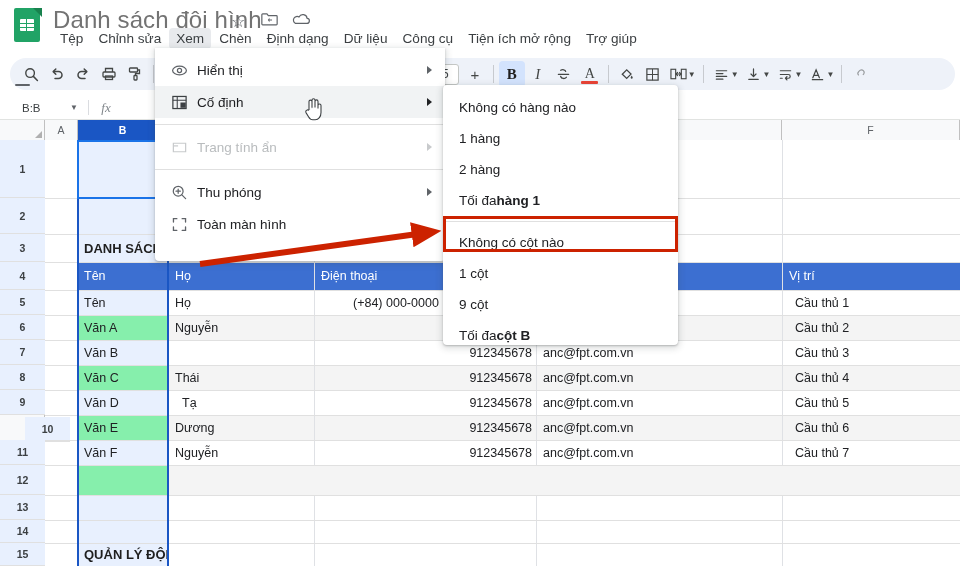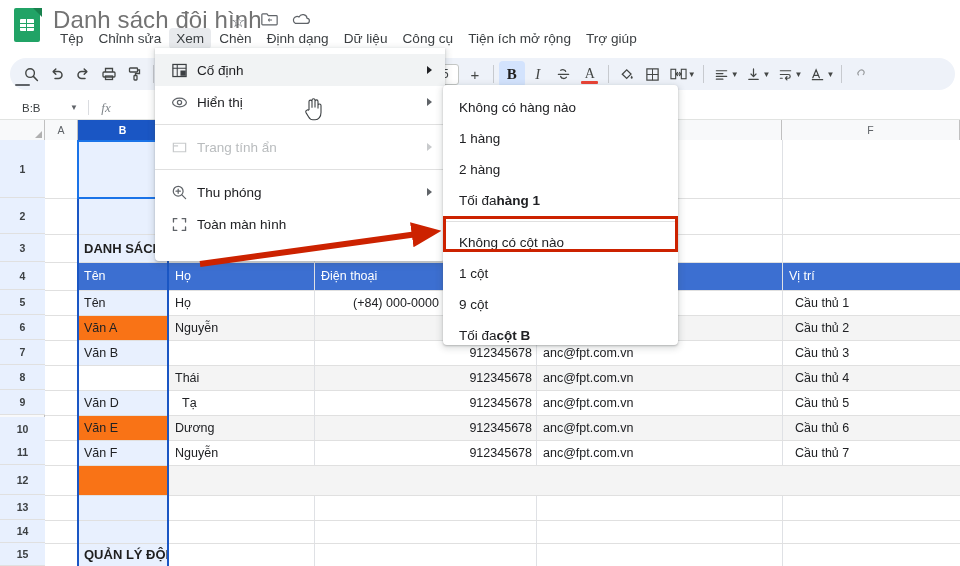--- a/index.html
+++ b/index.html
@@ -91,21 +91,21 @@
              font-size:10.5px; color:#5f6368; display:flex; align-items:center; justify-content:center;
              cursor:pointer; }
   .rowcell.hl { background:#e8f0fe; color:#3c4043; font-weight:bold; }
 
   #cells { position:absolute; left:45px; top:20px; width:915px; height:426px; }
   .cell { position:absolute; overflow:hidden; display:flex; align-items:center;
           font-size:12.5px; color:#202124; padding:0 6px; white-space:nowrap; }
   .cell.hdr { background:#3c6fd1; color:#fff; }
   .cell.alt { background:#f4f4f4; }
   .cell.bsel { background:#e8f0fe; }
-  .cell.bsel2 { background:#f97316; }
+  .cell.bsel2 { background:#86efac; }
   .cell.big { font-size:13px; font-weight:bold; color:#1f1f1f; }
   .cell.right { justify-content:flex-end; }
   .gline-h { position:absolute; height:1px; background:#e0e0e0; }
   .gline-v { position:absolute; width:1px; background:#dfe1e5; }
 
   
   .bsel-border-l { position:absolute; width:2px; background:#1a56c4; }
   .bsel-border-r { position:absolute; width:2px; background:#1a56c4; }
   .active-cell-box { position:absolute; border:2px solid #1a73e8; }
 
@@ -331,21 +331,21 @@
   <div id="rowhead">
     <div class="rowcell hl" style="top:0px;   height:58px;">1</div>
     <div class="rowcell hl" style="top:58px;  height:36px;">2</div>
     <div class="rowcell hl" style="top:94px;  height:28px;">3</div>
     <div class="rowcell hl" style="top:122px; height:28px;">4</div>
     <div class="rowcell hl" style="top:150px; height:25px;">5</div>
     <div class="rowcell hl" style="top:175px; height:25px;">6</div>
     <div class="rowcell hl" style="top:200px; height:25px;">7</div>
     <div class="rowcell hl" style="top:225px; height:25px;">8</div>
     <div class="rowcell hl" style="top:250px; height:25px;">9</div>
-    <div class="rowcell hl" style="top:277px; height:25px;">10</div>
+    <div class="rowcell hl" style="top:277px; height:25px;margin-left:25px;">10</div>
     <div class="rowcell hl" style="top:300px; height:25px;">11</div>
     <div class="rowcell hl" style="top:325px; height:30px;">12</div>
     <div class="rowcell hl" style="top:355px; height:25px;">13</div>
     <div class="rowcell hl" style="top:380px; height:23px;">14</div>
     <div class="rowcell hl" style="top:403px; height:23px;">15</div>
   </div>
 
   <div id="cells">
 
     <div class="gline-v" style="left:32px;  top:0;   height:426px;"></div>
@@ -374,20 +374,21 @@
     <div class="cell alt" style="left:124px; top:175px; width:145px; height:25px;">Nguyễn</div>
     <div class="cell alt right" style="left:270px; top:175px; width:221px; height:25px;padding-right:4px;">912345678</div>
     <div class="cell alt" style="left:492px; top:175px; width:245px; height:25px;">anc@fpt.com.vn</div>
     <div class="cell alt" style="left:738px; top:175px; width:222px; height:25px;padding-left:12px;">Cầu thủ 2</div>
 
     <div class="cell bsel" style="left:33px;  top:200px; width:90px;  height:25px;">Văn B</div>
     <div class="cell right" style="left:270px; top:200px; width:221px; height:25px;padding-right:4px;">912345678</div>
     <div class="cell" style="left:492px; top:200px; width:245px; height:25px;">anc@fpt.com.vn</div>
     <div class="cell" style="left:738px; top:200px; width:222px; height:25px;padding-left:12px;">Cầu thủ 3</div>
 
+    <div class="cell bsel2" style="left:33px;  top:225px; width:90px;  height:25px;">Văn C</div>
     <div class="cell alt" style="left:124px; top:225px; width:145px; height:25px;">Thái</div>
     <div class="cell alt right" style="left:270px; top:225px; width:221px; height:25px;padding-right:4px;">912345678</div>
     <div class="cell alt" style="left:492px; top:225px; width:245px; height:25px;">anc@fpt.com.vn</div>
     <div class="cell alt" style="left:738px; top:225px; width:222px; height:25px;padding-left:12px;">Cầu thủ 4</div>
 
     <div class="cell bsel" style="left:33px;  top:250px; width:90px;  height:25px;">Văn D</div>
     <div class="cell" style="left:131px; top:250px; width:145px; height:25px;">Tạ</div>
     <div class="cell right" style="left:270px; top:250px; width:221px; height:25px;padding-right:4px;">912345678</div>
     <div class="cell" style="left:492px; top:250px; width:245px; height:25px;">anc@fpt.com.vn</div>
     <div class="cell" style="left:738px; top:250px; width:222px; height:25px;padding-left:12px;">Cầu thủ 5</div>
@@ -426,43 +427,43 @@
     <div class="gline-h" style="left:0; top:380px; width:915px;"></div>
     <div class="gline-h" style="left:0; top:403px; width:915px;"></div>
 
     <div class="bsel-border-l" style="left:32px;  top:0; height:426px;"></div>
     <div class="bsel-border-r" style="left:122px; top:0; height:426px;"></div>
     <div class="active-cell-box" style="left:32px; top:0; width:92px; height:59px;"></div>
   </div>
 </div>
 
 <div id="view-menu">
+  <div class="mrow">
+    <span class="micon">
+      <svg width="17" height="17" viewBox="0 0 18 18">
+          <ellipse cx="9" cy="9" rx="7.3" ry="4.6" fill="none" stroke="#5f6368" stroke-width="1.3"></ellipse>
+          <circle cx="9" cy="9" r="2.2" fill="none" stroke="#5f6368" stroke-width="1.3"></circle>
+        </svg>
+    </span>
+    <span>Hiển thị</span>
+    <span class="marrow"></span>
+  </div>
+
   <div class="mrow hover">
     <span class="micon">
       <svg width="17" height="17" viewBox="0 0 18 18">
           <rect x="2" y="2.6" width="14" height="12.8" fill="none" stroke="#3c4043" stroke-width="1.3"></rect>
           <path d="M2 6.6h14M6.6 2.6v12.8" stroke="#3c4043" stroke-width="1.1"></path>
           <rect x="10" y="9" width="5.6" height="5.6" fill="#3c4043"></rect>
         </svg>
     </span>
     <span>Cố định</span>
     <span class="marrow"></span>
   </div>
 
-  <div class="mrow">
-    <span class="micon">
-      <svg width="17" height="17" viewBox="0 0 18 18">
-          <ellipse cx="9" cy="9" rx="7.3" ry="4.6" fill="none" stroke="#5f6368" stroke-width="1.3"></ellipse>
-          <circle cx="9" cy="9" r="2.2" fill="none" stroke="#5f6368" stroke-width="1.3"></circle>
-        </svg>
-    </span>
-    <span>Hiển thị</span>
-    <span class="marrow"></span>
-  </div>
-
 
   <div class="msep"></div>
 
   <div class="mrow disabled">
     <span class="micon">
       <svg width="17" height="17" viewBox="0 0 18 18">
           <path d="M2.5 4.5h13v9h-13z" fill="none" stroke="#c8cacc" stroke-width="1.3"></path>
           <path d="M2.5 7.3h5" stroke="#c8cacc" stroke-width="1.3"></path>
         </svg>
     </span>

